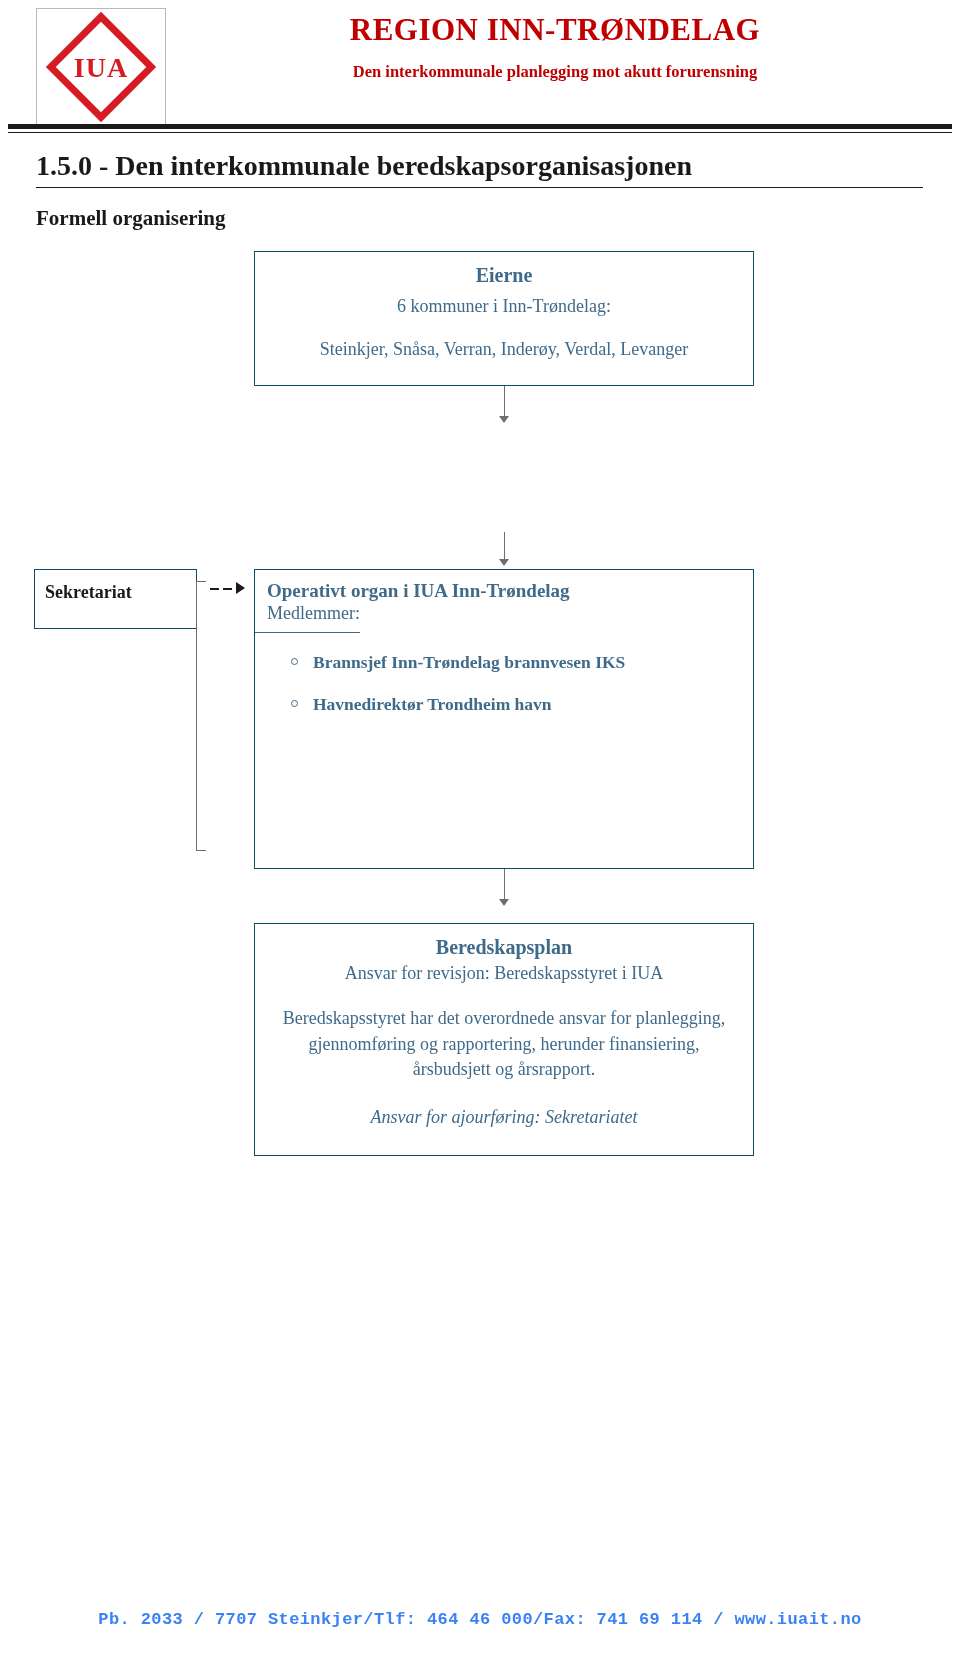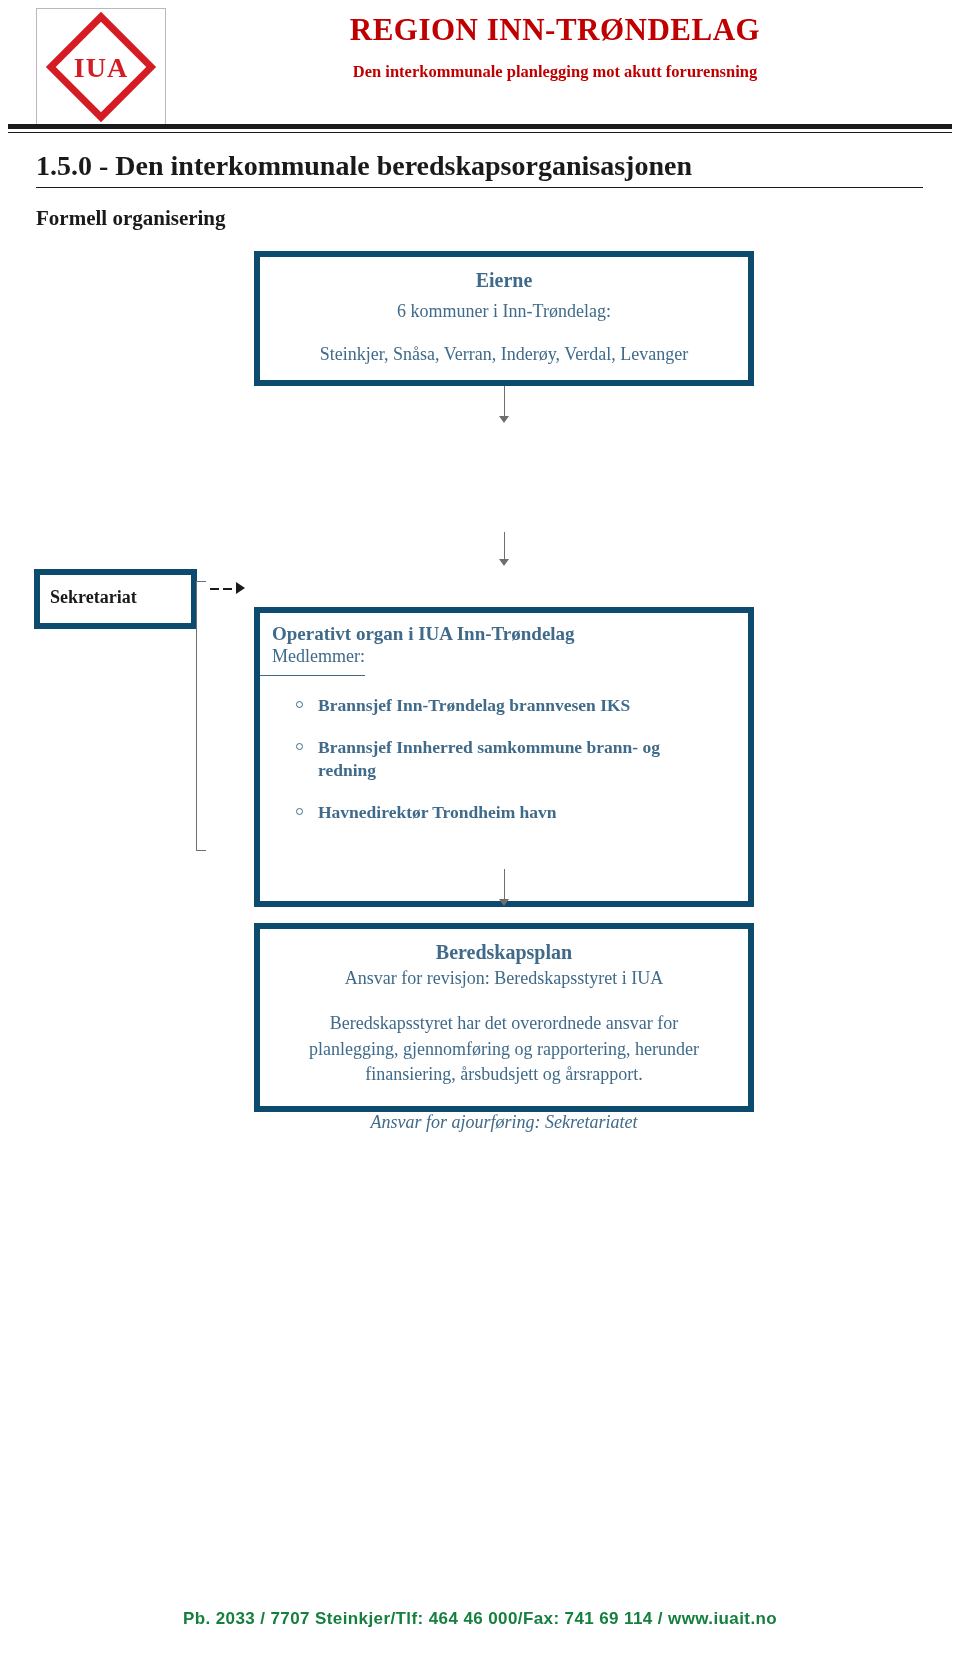--- a/index.html
+++ b/index.html
@@ -137,21 +137,21 @@
   }
 
   
   .diagram {
     position: relative;
     margin-top: 20px;
     height: 910px;
   }
   .box {
     position: absolute;
-    border: 6px solid #0c4a6e;
+    border: 1px solid #0c4a6e;
     box-sizing: border-box;
     background: #ffffff;
   }
   .box .b-title {
     font-family: "Liberation Serif", serif;
     font-weight: bold;
     color: #3f6a8a;
   }
   .box .b-text {
     font-family: "Liberation Serif", serif;
@@ -213,21 +213,20 @@
     color: #1a1a1a;
     padding: 12px 0 0 10px;
   }
 
   
   #box-operativt {
     left: 254px;
     top: 318px;
     width: 500px;
     height: 300px;
-    margin-top: 38px;
   }
   #box-operativt .b-title {
     font-size: 19px;
     padding: 10px 0 0 12px;
   }
   #box-operativt .b-sub {
     font-family: "Liberation Serif", serif;
     font-size: 18px;
     color: #3f6a8a;
     padding: 1px 0 8px 12px;
@@ -260,21 +259,21 @@
     border: 1.2px solid #3f6a8a;
     background: #ffffff;
     box-sizing: border-box;
   }
 
   
   #box-plan {
     left: 254px;
     top: 672px;
     width: 500px;
-    height: 189px;
+    height: 233px;
     text-align: center;
   }
   #box-plan .b-title {
     font-size: 20px;
     margin-top: 12px;
   }
   #box-plan .b-line {
     font-family: "Liberation Serif", serif;
     font-size: 18px;
     color: #3f6a8a;
@@ -331,25 +330,25 @@
 
   
   .footer {
     position: absolute;
     left: 0;
     right: 0;
     bottom: 24px;
     text-align: center;
   }
   .footer-text {
-    font-family: Liberation Sans, sans-serif;
+    font-family: Liberation Mono, monospace;
     font-size: 17px;
     font-weight: bold;
     letter-spacing: 0.4px;
-    color: #15803d;
+    color: #3b82f6;
   }
 </style>
 </head>
 <body>
 
 <div class="page">
 
   <div class="header">
     <div class="logo">
       <div class="logo-frame"></div>
@@ -396,21 +395,20 @@
 
     <div class="dash-seg" style="left:210px; top:337px; width:9px;"></div>
     <div class="dash-seg" style="left:223px; top:337px; width:9px;"></div>
     <div class="arrow-right" style="left:236px; top:331px;"></div>
 
     <div class="box" id="box-operativt">
       <div class="b-title">Operativt organ i IUA Inn-Trøndelag</div>
       <div><span class="b-sub">Medlemmer:</span></div>
       <ul>
         <li>Brannsjef Inn-Trøndelag brannvesen IKS</li>
-        <li>Brannsjef Innherred samkommune brann- og redning</li>
         <li>Havnedirektør Trondheim havn</li>
       </ul>
     </div>
 
     <div class="conn-v" style="left:504px; top:618px; height:30px;"></div>
     <div class="arrow-down" style="left:499px; top:648px;"></div>
 
     <div class="box" id="box-plan">
       <div class="b-title">Beredskapsplan</div>
       <div class="b-line">Ansvar for revisjon: Beredskapsstyret i IUA</div>

